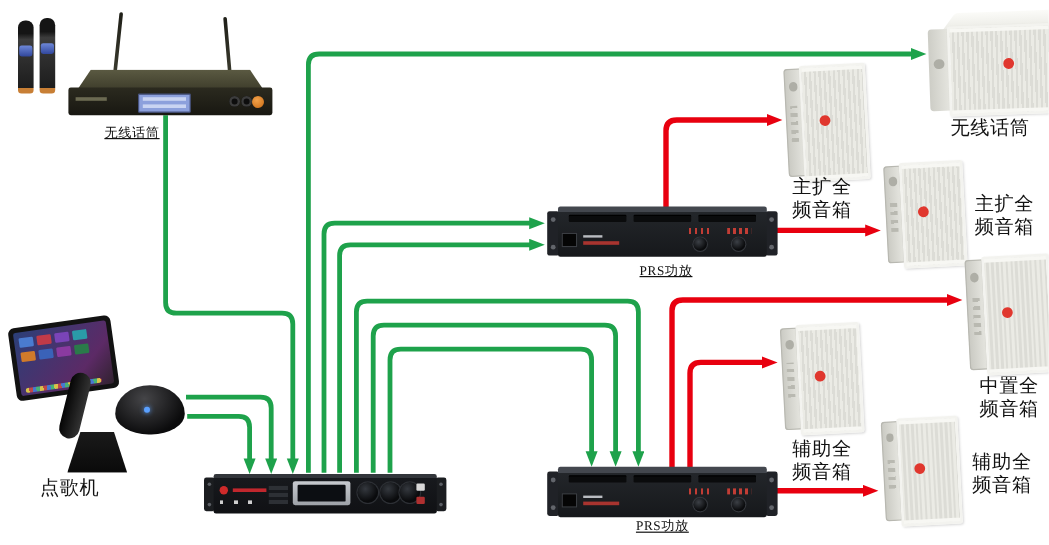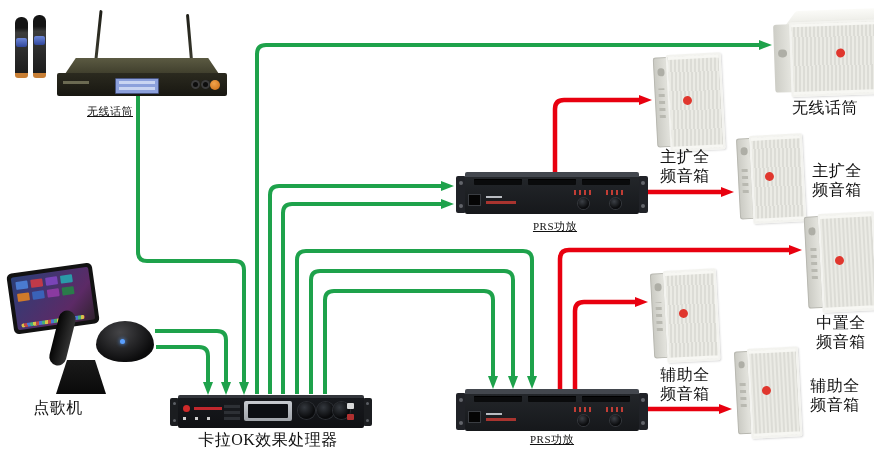--- a/index.html
+++ b/index.html
@@ -253,21 +253,20 @@
     <div class="dot" style="background:var(--speaker-dot);"></div>
   </div>
   <div class="spk" style="left:736px;top:348px;width:60px;height:86px;transform:rotate(-3deg);">
     <div class="side"></div>
     <div class="front"></div>
     <div class="dot" style="background:var(--speaker-dot);"></div>
   </div>
 
   <div class="lbl big" style="left:58px;top:105px;width:104px;">无线话筒</div>
   <div class="lbl" style="left:20px;top:399px;width:76px;">点歌机</div>
-  <div class="lbl" style="left:195px;top:431px;width:146px;">卡拉OK效果处理器</div>
   <div class="lbl big" style="left:505px;top:220px;width:100px;">PRS功放</div>
   <div class="lbl big" style="left:502px;top:433px;width:100px;">PRS功放</div>
   <div class="lbl" style="left:776px;top:99px;width:98px;">
     <span style="display:block;">无线话筒</span>
   </div>
   <div class="lbl" style="left:650px;top:148px;width:70px;">
     <span style="display:block;">主扩全</span>
     <span style="display:block;">频音箱</span>
   </div>
   <div class="lbl" style="left:802px;top:162px;width:70px;">

